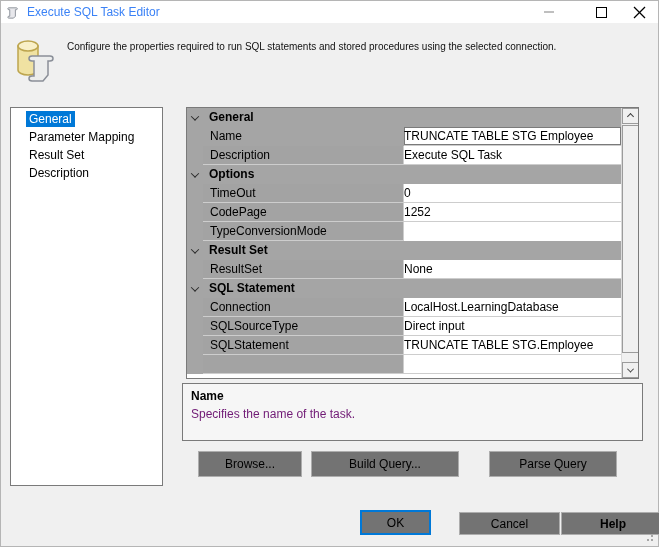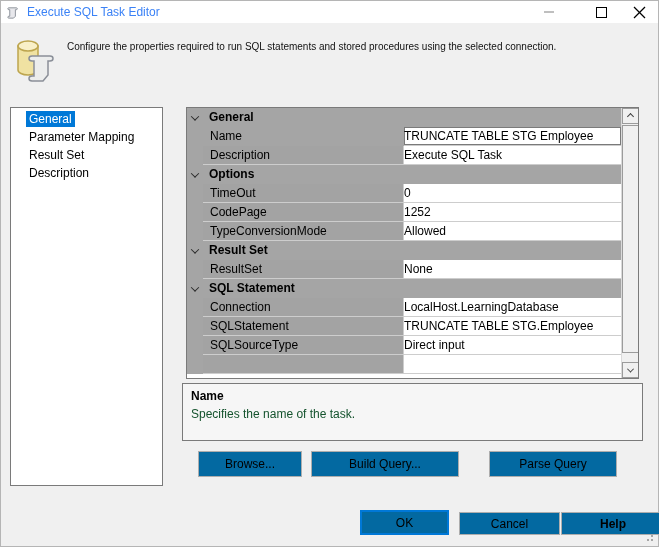--- a/index.html
+++ b/index.html
@@ -48,28 +48,28 @@
   .vscroll { position:absolute; right:0; top:0; width:17px; height:100%; background:#f0f0f0; border-left:1px solid #dadada; }
   .scroll-btn { position:absolute; left:0; width:17px; height:16px; background:#f0f0f0; border:1px solid #9b9b9b; display:flex; align-items:center; justify-content:center; }
   .scroll-btn.up { top:0; }
   .scroll-btn.down { bottom:0; }
   .scroll-btn .chev { border-color:#404040; width:5px; height:5px; }
   .scroll-thumb { position:absolute; left:0; top:17px; width:17px; height:228px; background:#f0f0f0; border:1px solid #9b9b9b; }
 
   
   .help-panel { position:absolute; left:181px; top:382px; width:461px; height:58px; background:#f6f6f6; border:1px solid #7a7a7a; padding:5px 8px; }
   .help-title { font-weight:bold; margin-bottom:4px; }
-  .help-desc { color:#14532d; }
-
-  
-  button { font-family:"Liberation Sans", sans-serif; font-size:12px; background:#0369a1; border:1px solid #adadad; color:#000; position:absolute; cursor:default; }
+  .help-desc { color:#701a75; }
+
+  
+  button { font-family:"Liberation Sans", sans-serif; font-size:12px; background:#737373; border:1px solid #adadad; color:#000; position:absolute; cursor:default; }
   .btn-browse { left:197px; top:450px; width:104px; height:26px; }
   .btn-build  { left:310px; top:450px; width:148px; height:26px; }
   .btn-parse  { left:488px; top:450px; width:128px; height:26px; }
-  .btn-ok     { left:359px; top:509px; width:89px;  height:25px; border:2px solid #0078d7; }
+  .btn-ok     { left:359px; top:509px; width:71px;  height:25px; border:2px solid #0078d7; }
   .btn-cancel { left:458px; top:511px; width:101px;  height:23px; }
   .btn-help   { left:560px; top:511px; width:104px;  height:23px;font-weight:bold; }
 
   
   .grip { position:absolute; right:5px; bottom:5px; width:2px; height:2px; background:#a6a6a6;
           box-shadow:-4px 0 0 #a6a6a6, 0 -4px 0 #a6a6a6; }
 </style>
 </head>
 <body>
 
@@ -153,21 +153,20 @@
 
       <div class="row prop">
         <span class="margin-cell"></span>
         <span class="plabel">CodePage</span>
         <span class="pvalue">1252</span>
       </div>
 
       <div class="row prop">
         <span class="margin-cell"></span>
         <span class="plabel">TypeConversionMode</span>
-        <span class="pvalue">Allowed</span>
       </div>
 
       <div class="row cat">
         <span class="chev-cell">
             <i class="chev down"></i>
           </span>
         <span class="cat-label">Result Set</span>
       </div>
 
       <div class="row prop">
@@ -185,28 +184,28 @@
 
 
       <div class="row prop">
         <span class="margin-cell"></span>
         <span class="plabel">Connection</span>
         <span class="pvalue">LocalHost.LearningDatabase</span>
       </div>
 
       <div class="row prop">
         <span class="margin-cell"></span>
+        <span class="plabel">SQLSourceType</span>
+        <span class="pvalue">Direct input</span>
+      </div>
+
+      <div class="row prop">
+        <span class="margin-cell"></span>
         <span class="plabel">SQLStatement</span>
         <span class="pvalue">TRUNCATE TABLE STG.Employee</span>
-      </div>
-
-      <div class="row prop">
-        <span class="margin-cell"></span>
-        <span class="plabel">SQLSourceType</span>
-        <span class="pvalue">Direct input</span>
       </div>
 
       <div class="row prop">
         <span class="margin-cell"></span>
         <span class="plabel"></span>
         <span class="pvalue"></span>
       </div>
 
     </div>
 

